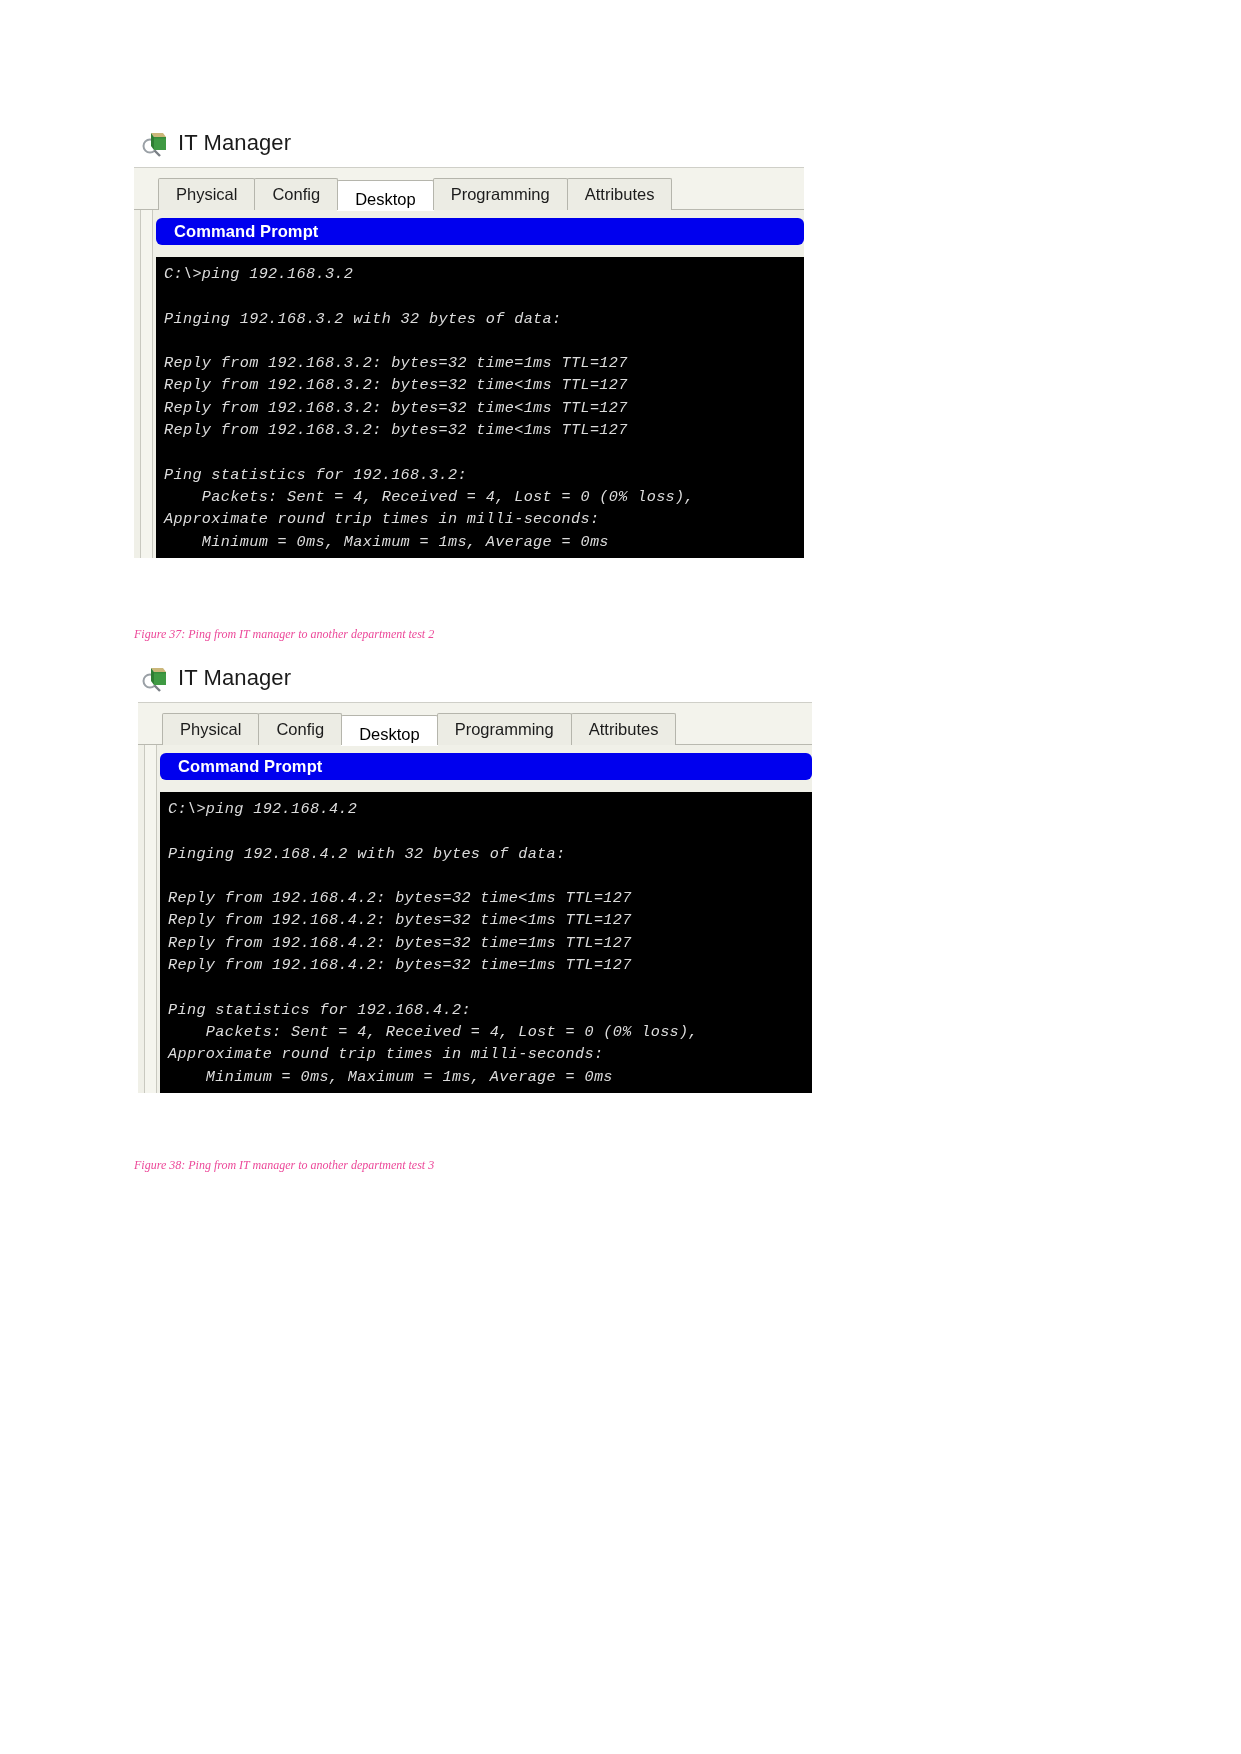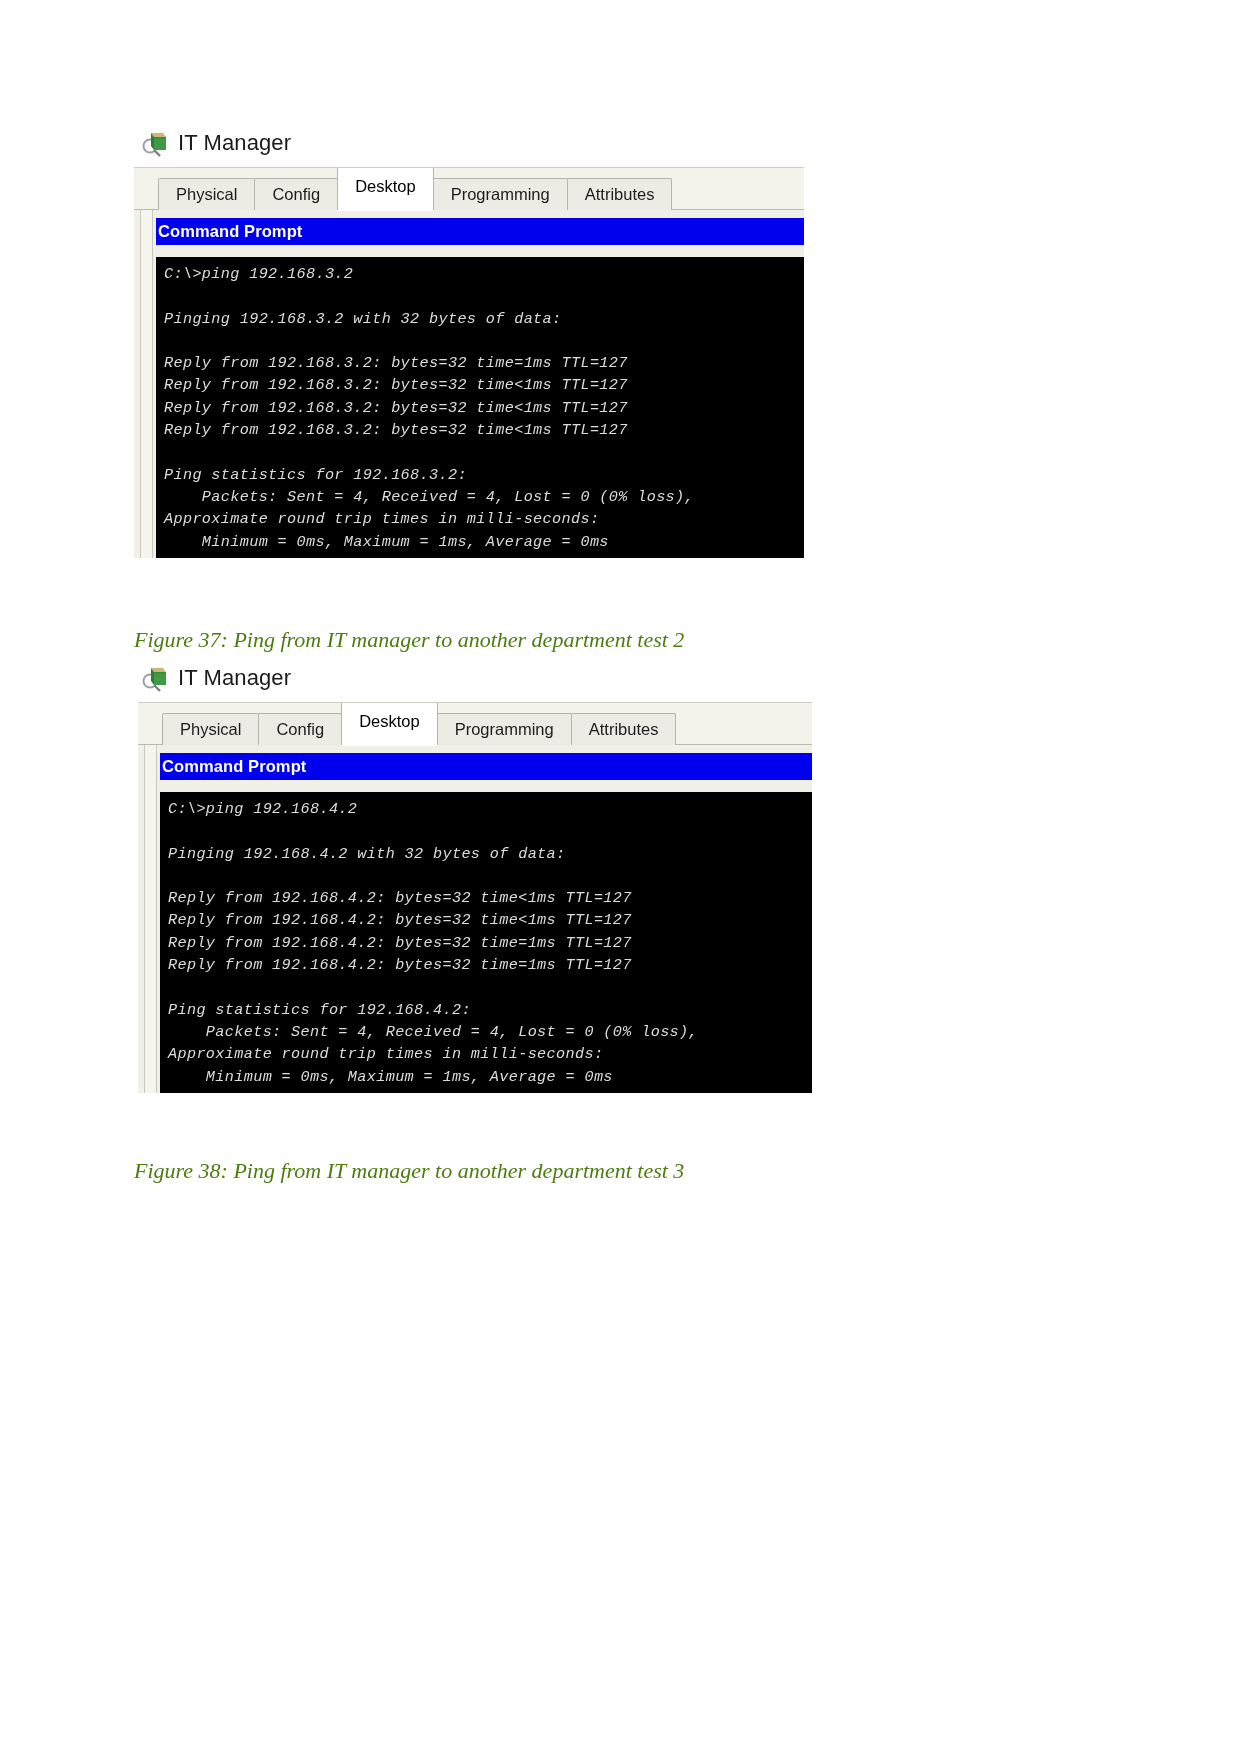--- a/index.html
+++ b/index.html
@@ -90,21 +90,21 @@
     margin-right: -1px;
     line-height: 20px;
     position: relative;
     top: 1px;
     white-space: nowrap;
   }
   .tab.active {
     background: #ffffff;
     color: #000;
     padding-top: 8px;
-    padding-bottom: 14px;
+    padding-bottom: 1px;
     top: 1px;
     z-index: 3;
     border-color: #b5b5ac;
     box-shadow: 0 1px 0 0 #ffffff;
   }
 
   
   .pt-body {
     position: relative;
     background: #f0f0e8;
@@ -125,24 +125,25 @@
   }
 
   .cmd-titlebar {
     background: #0000ee;
     color: #ffffff;
     font-family: "Liberation Sans", sans-serif;
     font-size: 16.5px;
     font-weight: 600;
     line-height: 26px;
     height: 27px;
-    padding-left: 2px;
+    padding-left: 18px;
     box-sizing: border-box;
     letter-spacing: 0.1px;
     margin-right: 0;
+    border-radius: 6px;
   }
   .cmd-gap {
     height: 12px;
     background: #f0f0e8;
   }
 
   .terminal {
     background: #000000;
     color: #dcdcdc;
     font-family: "Liberation Mono", "DejaVu Sans Mono", monospace;
@@ -156,22 +157,22 @@
   }
   .terminal .line { height: 22.3px; font-style: italic; }
   .terminal .blank { height: 22.3px; }
 
   
   .caption {
     position: absolute;
     left: 134px;
     font-family: "Liberation Serif", serif;
     font-style: italic;
-    font-size: 22px;
-    color: #4d7c0f;
+    font-size: 12px;
+    color: #ec4899;
   }
   #caption-1 { top: 627px; }
   #caption-2 { top: 1158px; }
 </style>
 </head>
 <body>
 
 <div class="page">
 
   <div class="figure-block" id="figure-1">

